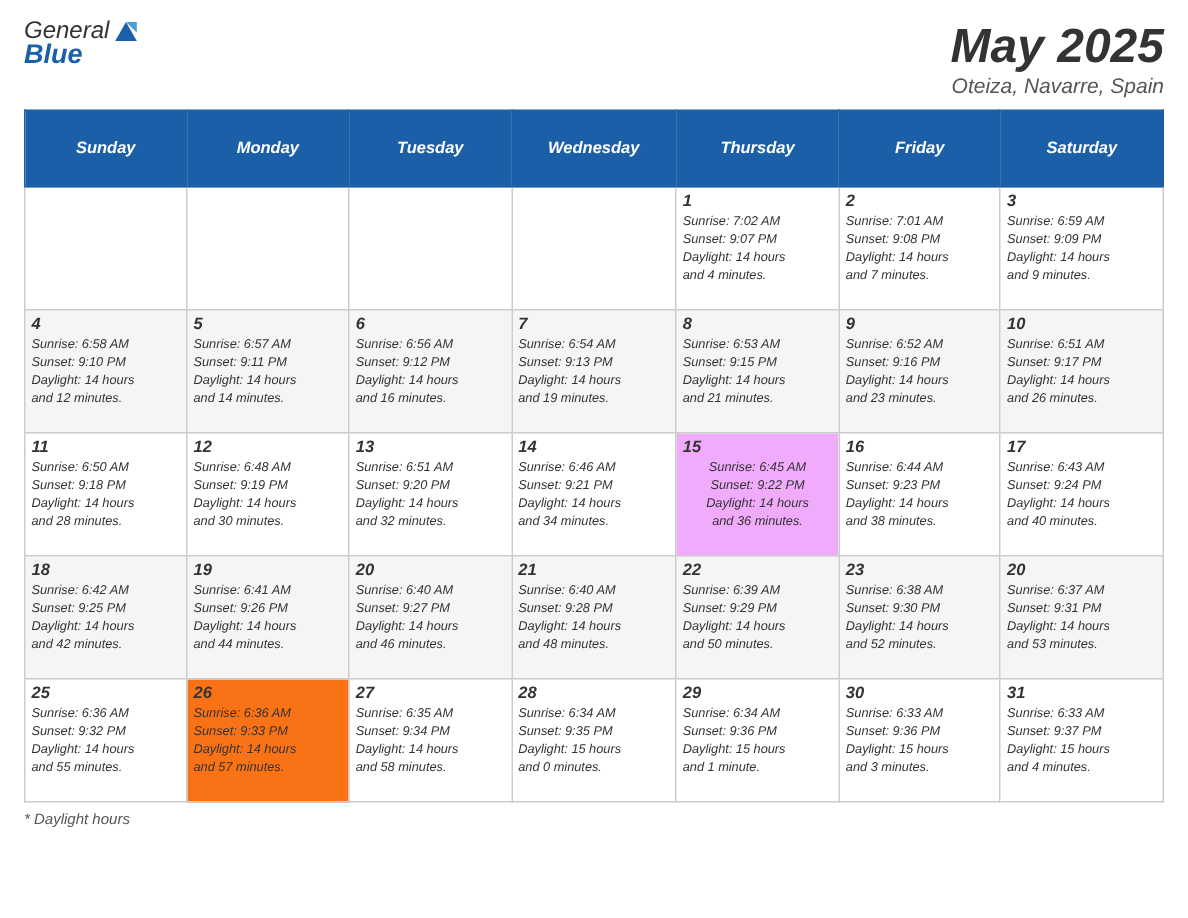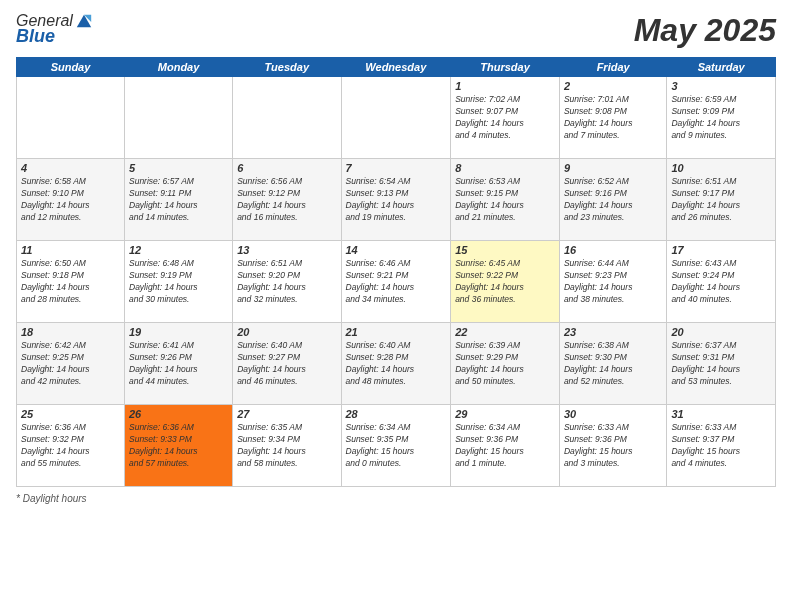--- a/index.html
+++ b/index.html
@@ -48,21 +48,21 @@
     .calendar {
       width: 100%;
       border-collapse: collapse;
       border: 1px solid #ccc;
     }
     .calendar th {
       background: #1a5fa8;
       color: #fff;
       font-size: 11px;
       font-weight: bold;
-      padding: 3px 4px;
+      padding: 19px 4px;
       text-align: center;
       border: 1px solid #1a5fa8;
     }
     .calendar td {
       vertical-align: top;
       border: 1px solid #ccc;
       padding: 3px 4px;
       width: 113px;
       height: 82px;
       background: #fff;
@@ -107,20 +107,21 @@
           <svg class="logo-icon" viewBox="0 0 20 18" xmlns="http://www.w3.org/2000/svg">
             <polygon points="2,16 10,2 18,16" fill="#1a5fa8"></polygon>
             <polygon points="10,2 18,2 18,10" fill="#4a9fd8"></polygon>
           </svg>
         </div>
         <div class="logo-blue" style="font-size:18px;font-weight:bold;color:#1a5fa8;margin-top:-4px;">Blue</div>
       </div>
     </div>
     <div class="title-block">
       <div class="month-title">May 2025</div>
+      <div class="subtitle">Oteiza, Navarre, Spain</div>
     </div>
   </div>
 
   <table class="calendar">
     <thead>
       <tr>
         <th>Sunday</th>
         <th>Monday</th>
         <th>Tuesday</th>
         <th>Wednesday</th>
@@ -230,23 +231,23 @@
 Daylight: 14 hours
 and 32 minutes.</div>
           </td>
           <td style="background: rgb(255, 255, 255);">
             <div class="day-num">14</div>
             <div class="day-info" style="white-space: pre-line;">Sunrise: 6:46 AM
 Sunset: 9:21 PM
 Daylight: 14 hours
 and 34 minutes.</div>
           </td>
-          <td style="background: #fef9c3; margin-top: 20px;">
+          <td style="background: #f0abfc; margin-top: 20px;">
             <div class="day-num">15</div>
-            <div class="day-info" style="white-space: pre-line;">Sunrise: 6:45 AM
+            <div class="day-info" style="white-space: pre-line; text-align: center;">Sunrise: 6:45 AM
 Sunset: 9:22 PM
 Daylight: 14 hours
 and 36 minutes.</div>
           </td>
           <td style="background: rgb(255, 255, 255);">
             <div class="day-num">16</div>
             <div class="day-info" style="white-space: pre-line;">Sunrise: 6:44 AM
 Sunset: 9:23 PM
 Daylight: 14 hours
 and 38 minutes.</div>

